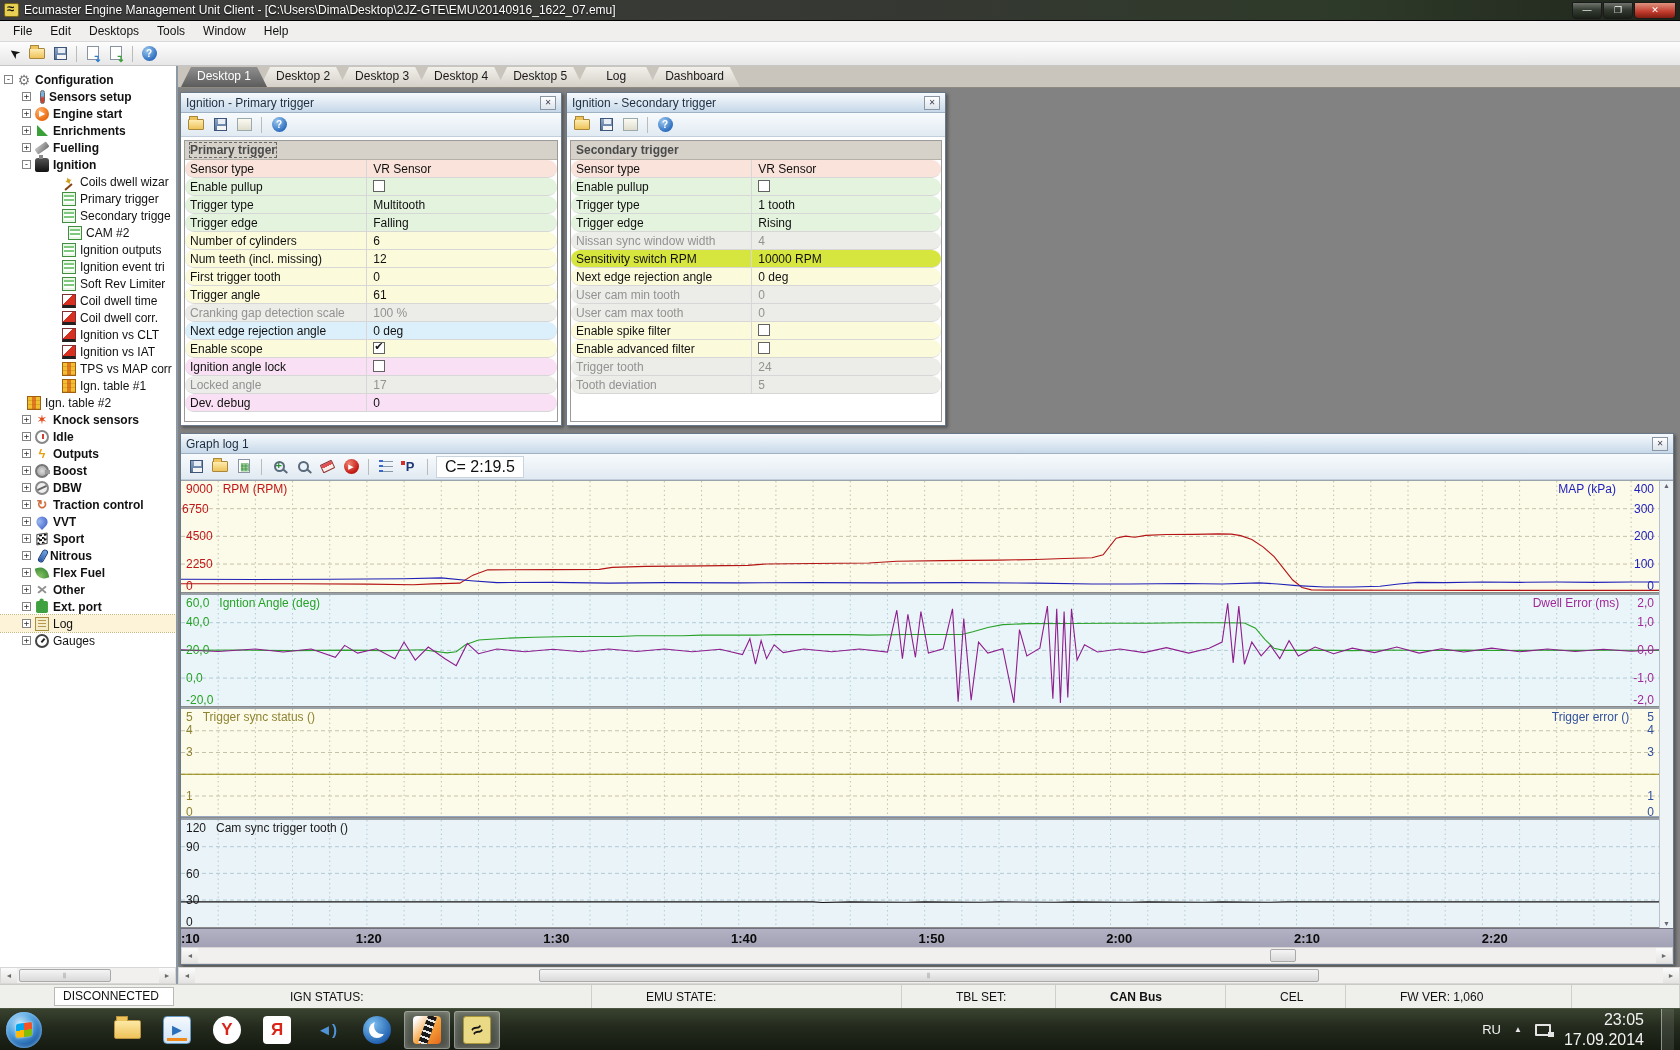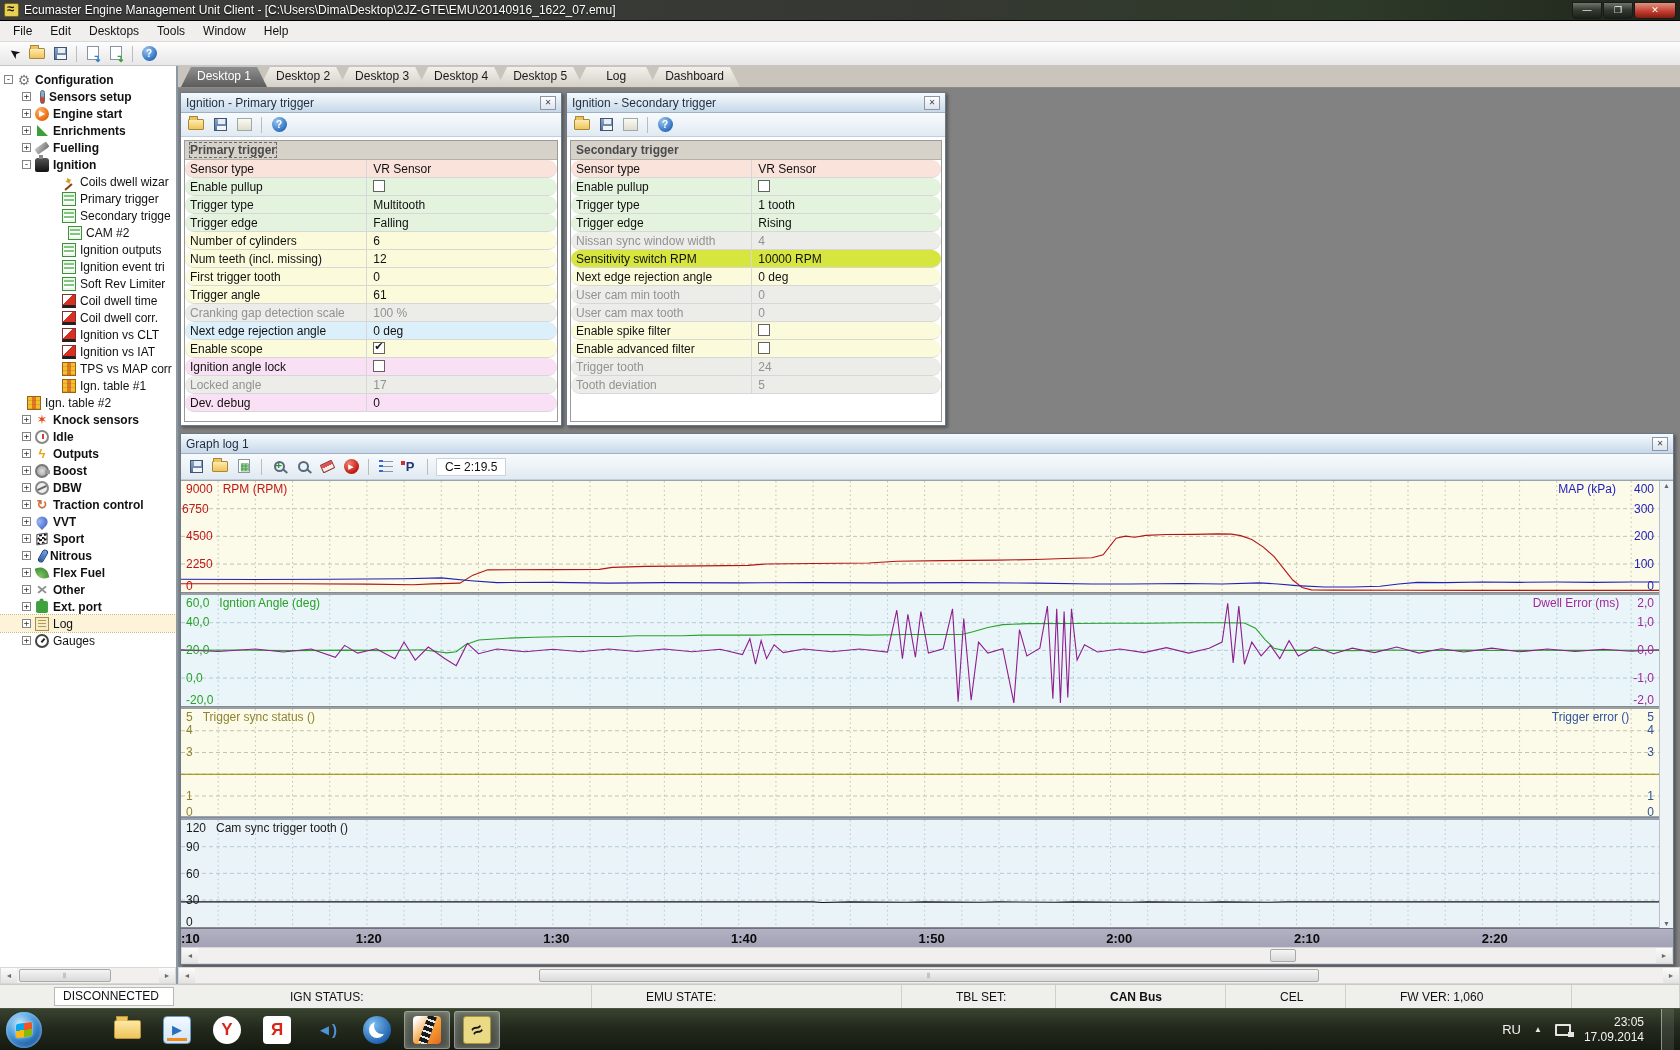--- a/index.html
+++ b/index.html
@@ -106,21 +106,21 @@
   .prow { display:flex; height:18px; border-bottom:1px solid #d7d7d7;border-radius:9px; }
   .prow .lab { width:49%; padding:2px 5px; border-right:1px solid #d7d7d7; overflow:hidden; white-space:nowrap; }
   .prow .val { flex:1; padding:2px 6px; overflow:hidden; white-space:nowrap; }
   .prow.disabled { color:#929292; }
   .cb { width:12px; height:12px; border:1px solid #636363; background:#fff; display:inline-block; position:relative; top:0px; }
   .cb.checked::after { content:"✔"; position:absolute; left:0px; top:-3px; font-size:11px; color:#1a1a1a; }
 
   
   .graph-panel { position:absolute; left:2px; top:345px; right:6px; bottom:2px; border:1px solid #69798a; background:#eef1f4; display:flex; flex-direction:column; box-shadow:2px 2px 3px rgba(0,0,0,.35); }
   .graph-toolbar { height:26px; flex:none; background:linear-gradient(#f8fbfd,#e1eaf2); border-bottom:1px solid #c2cedb; display:flex; align-items:center; gap:6px; padding:0 6px; }
-  .cursor-label { font-size:12px; color:#111; padding:1px 8px; background:#fff; border:1px solid #c9d4de; }
+  .cursor-label { font-size:16px; color:#111; padding:1px 8px; background:#fff; border:1px solid #c9d4de; }
   .charts-wrap { flex:1; display:flex; min-height:0; border-top:1px solid #9aa4ae; }
   .charts-col { flex:1; display:flex; flex-direction:column; min-width:0; }
   .chart-strip { position:relative; min-height:0; overflow:hidden; }
   .chart-strip + .chart-strip { border-top:2px solid #98a0a8;text-decoration:underline; }
   .chart-svg { position:absolute; inset:0; width:100%; height:100%; }
   .ytop-row { position:absolute; top:1px; left:5px; display:flex; gap:10px; font-size:12px; }
   .ytop-row-r { position:absolute; top:1px; right:5px; display:flex; gap:18px; font-size:12px; }
   .ytick { position:absolute; font-size:12px; line-height:12px; }
   .vscroll { width:14px; flex:none; background:#eef3f6; border-left:1px solid #b7c2cc; display:flex; flex-direction:column; justify-content:space-between; align-items:center; font-size:7px; color:#667; padding:1px 0; }
   .timeaxis { height:19px; flex:none; background:linear-gradient(#b3b2c4,#a2a1b5); border-top:1px solid #70707e; position:relative; font-weight:bold; font-size:13px; color:#0a0a0a; }
@@ -172,21 +172,21 @@
   .ai-thunderbird::after { content:""; width:16px; height:16px; border-radius:50%; box-shadow:inset 5px -4px 0 0 #fff; }
   .ai-movie-maker { background:linear-gradient(135deg,#fff 10%,#f7a23b 55%,#e4681a); border-radius:4px; overflow:hidden; }
   .ai-movie-maker::after { content:""; width:9px; height:30px; transform:rotate(20deg); background:repeating-linear-gradient(#1a1a1a 0 4px,#e8e8e8 4px 6px); }
   .ai-ecumaster { background:#ead985; border:1px solid #a89638; border-radius:3px; color:#151515; font-size:19px; font-weight:bold; }
   .ai-ecumaster::before { content:"≈"; transform:rotate(-25deg); display:block; }
   .tray { margin-left:auto; display:flex; align-items:center; gap:13px; color:#f2f2f2; height:100%; }
   .tray-lang { font-size:13px; }
   .tray-caret { font-size:8px; color:#e8e8e8; }
   .net-ico { width:16px; height:12px; border:2px solid #e4e4e4; border-radius:1px; position:relative; }
   .net-ico::after { content:""; position:absolute; right:-5px; bottom:-3px; width:6px; height:5px; background:#e4e4e4; }
-  .tray-clock { text-align:right; font-size:12px; line-height:1.25; padding-right:4px; }
+  .tray-clock { text-align:right; font-size:16px; line-height:1.25; padding-right:4px; }
   .show-desktop { width:13px; height:100%; background:rgba(255,255,255,.10); border-left:1px solid rgba(255,255,255,.45); }
 </style>
 </head>
 <body>
 
 <div class="screen">
 
   <div class="titlebar">
     <span class="app-ico"></span>
     <span class="win-title">Ecumaster Engine Management Unit Client - [C:\Users\Dima\Desktop\2JZ-GTE\EMU\20140916_1622_07.emu]</span>

